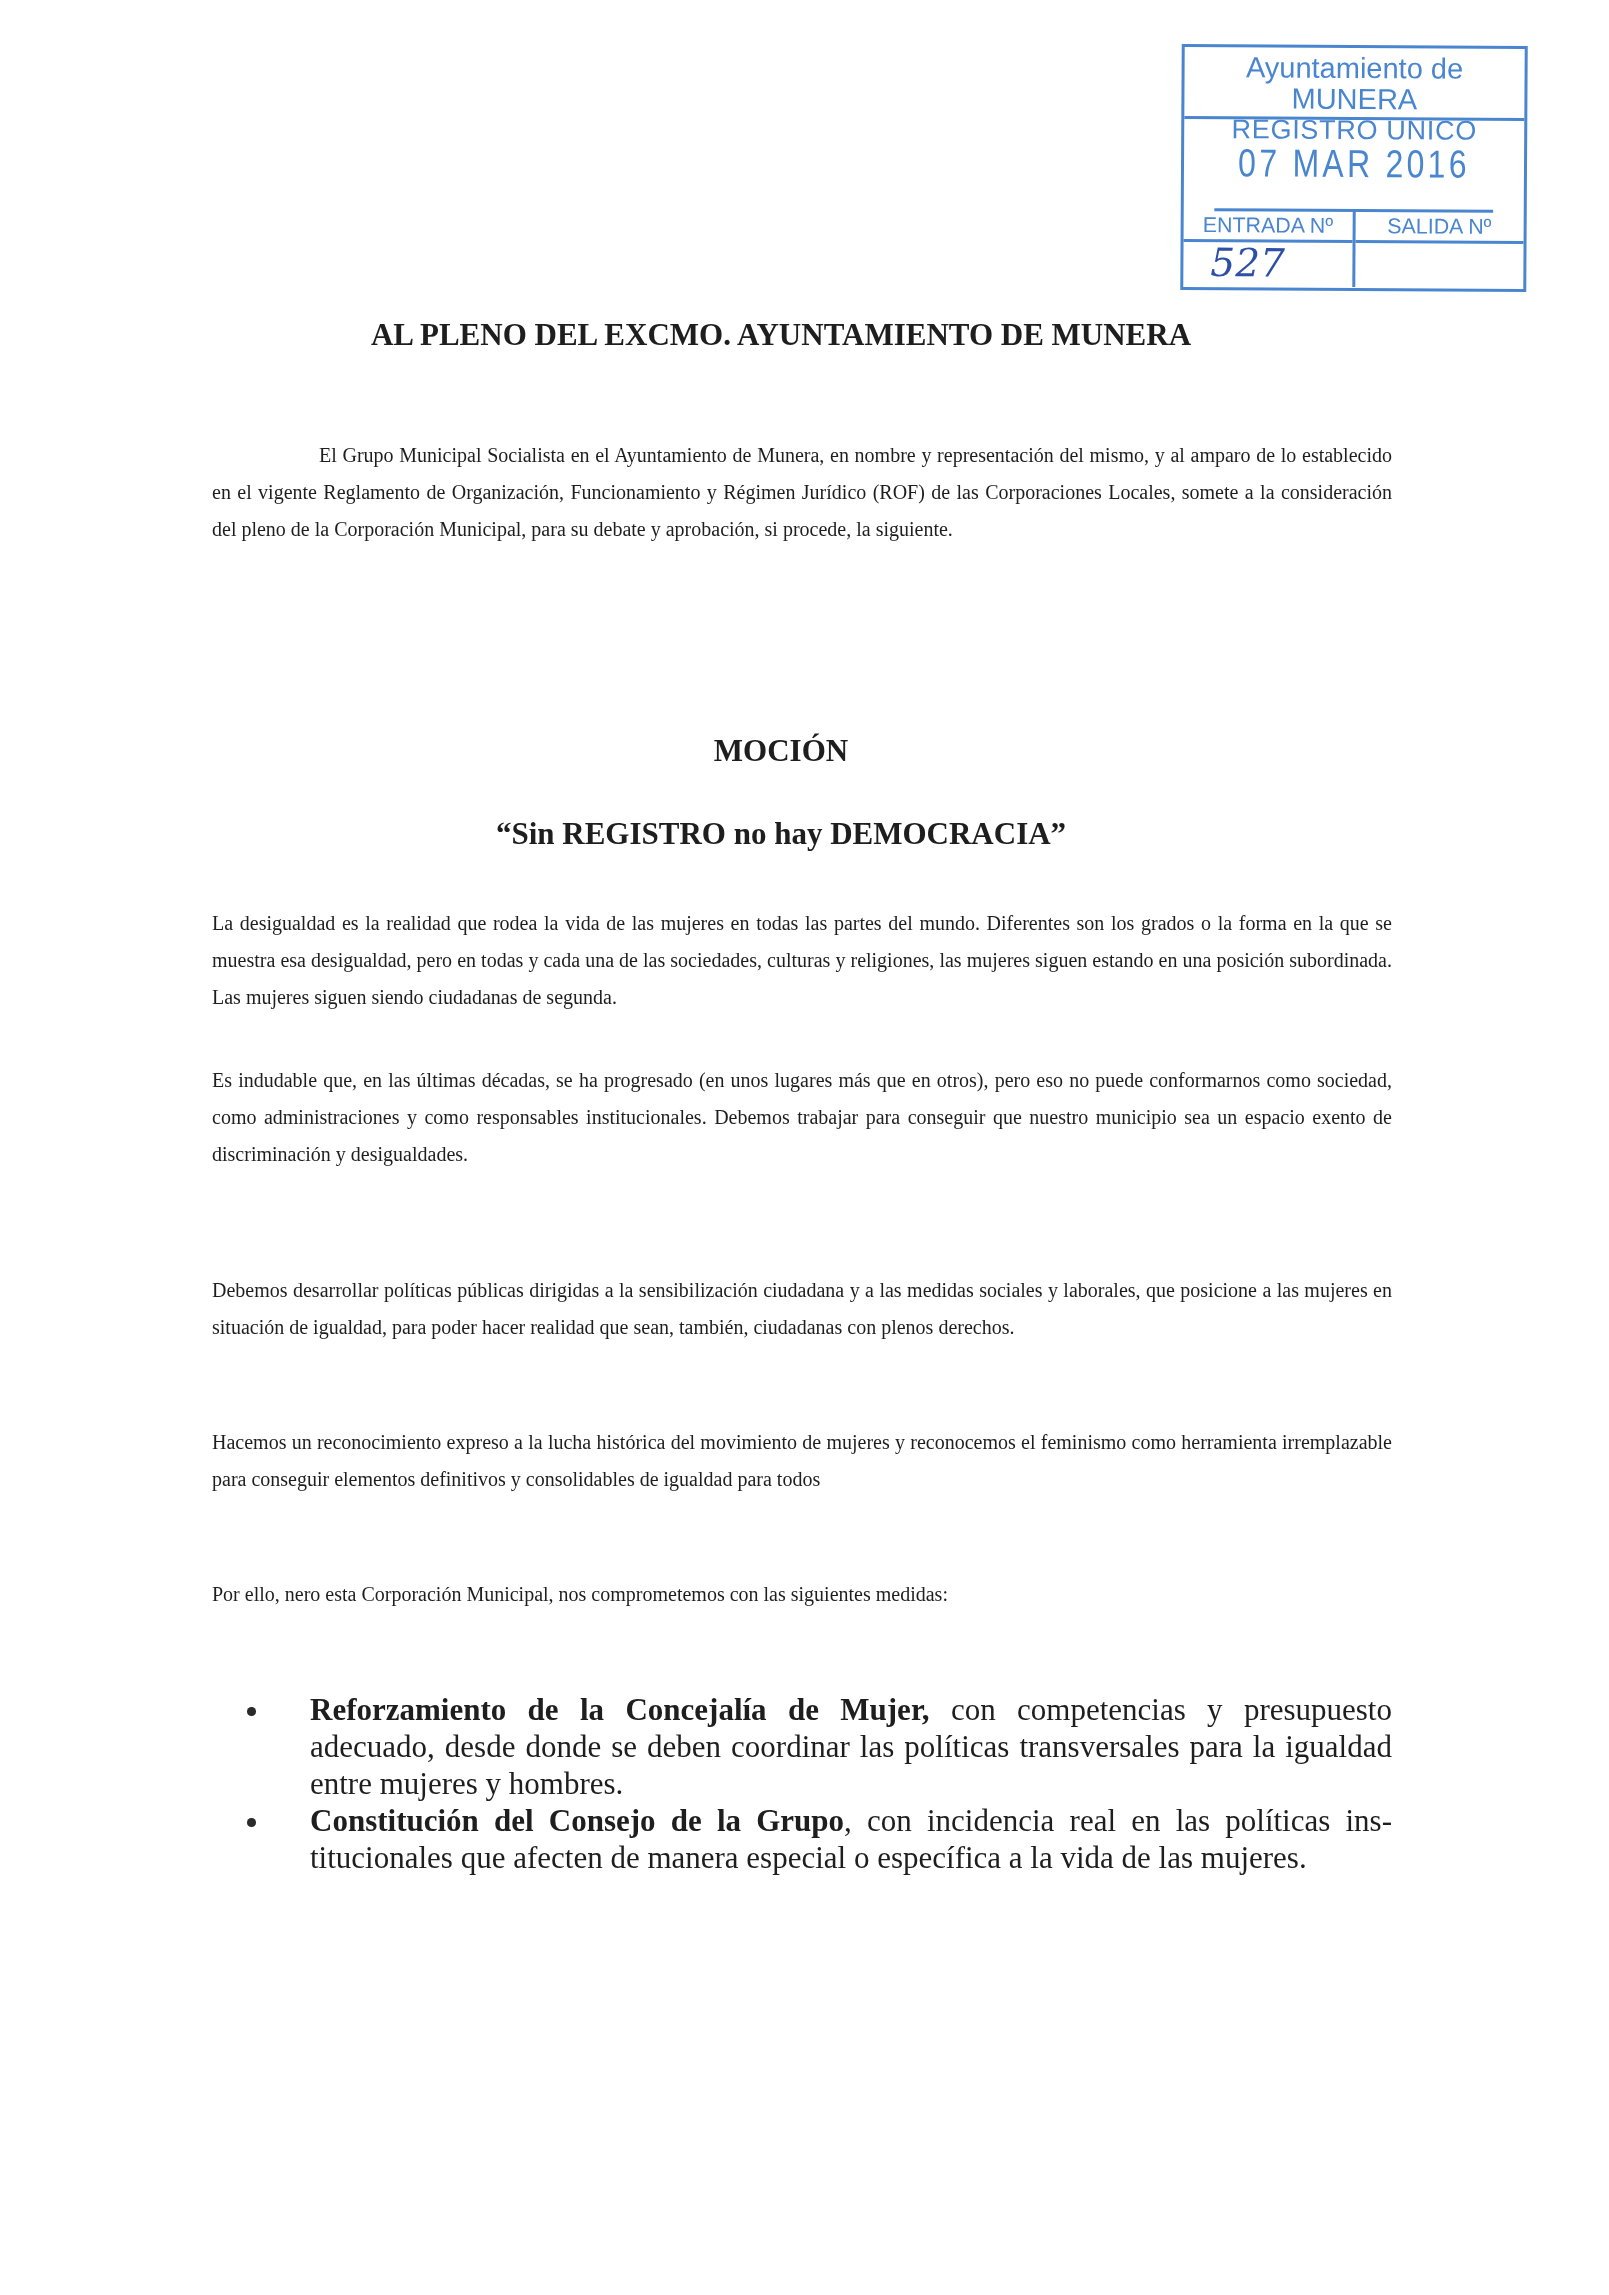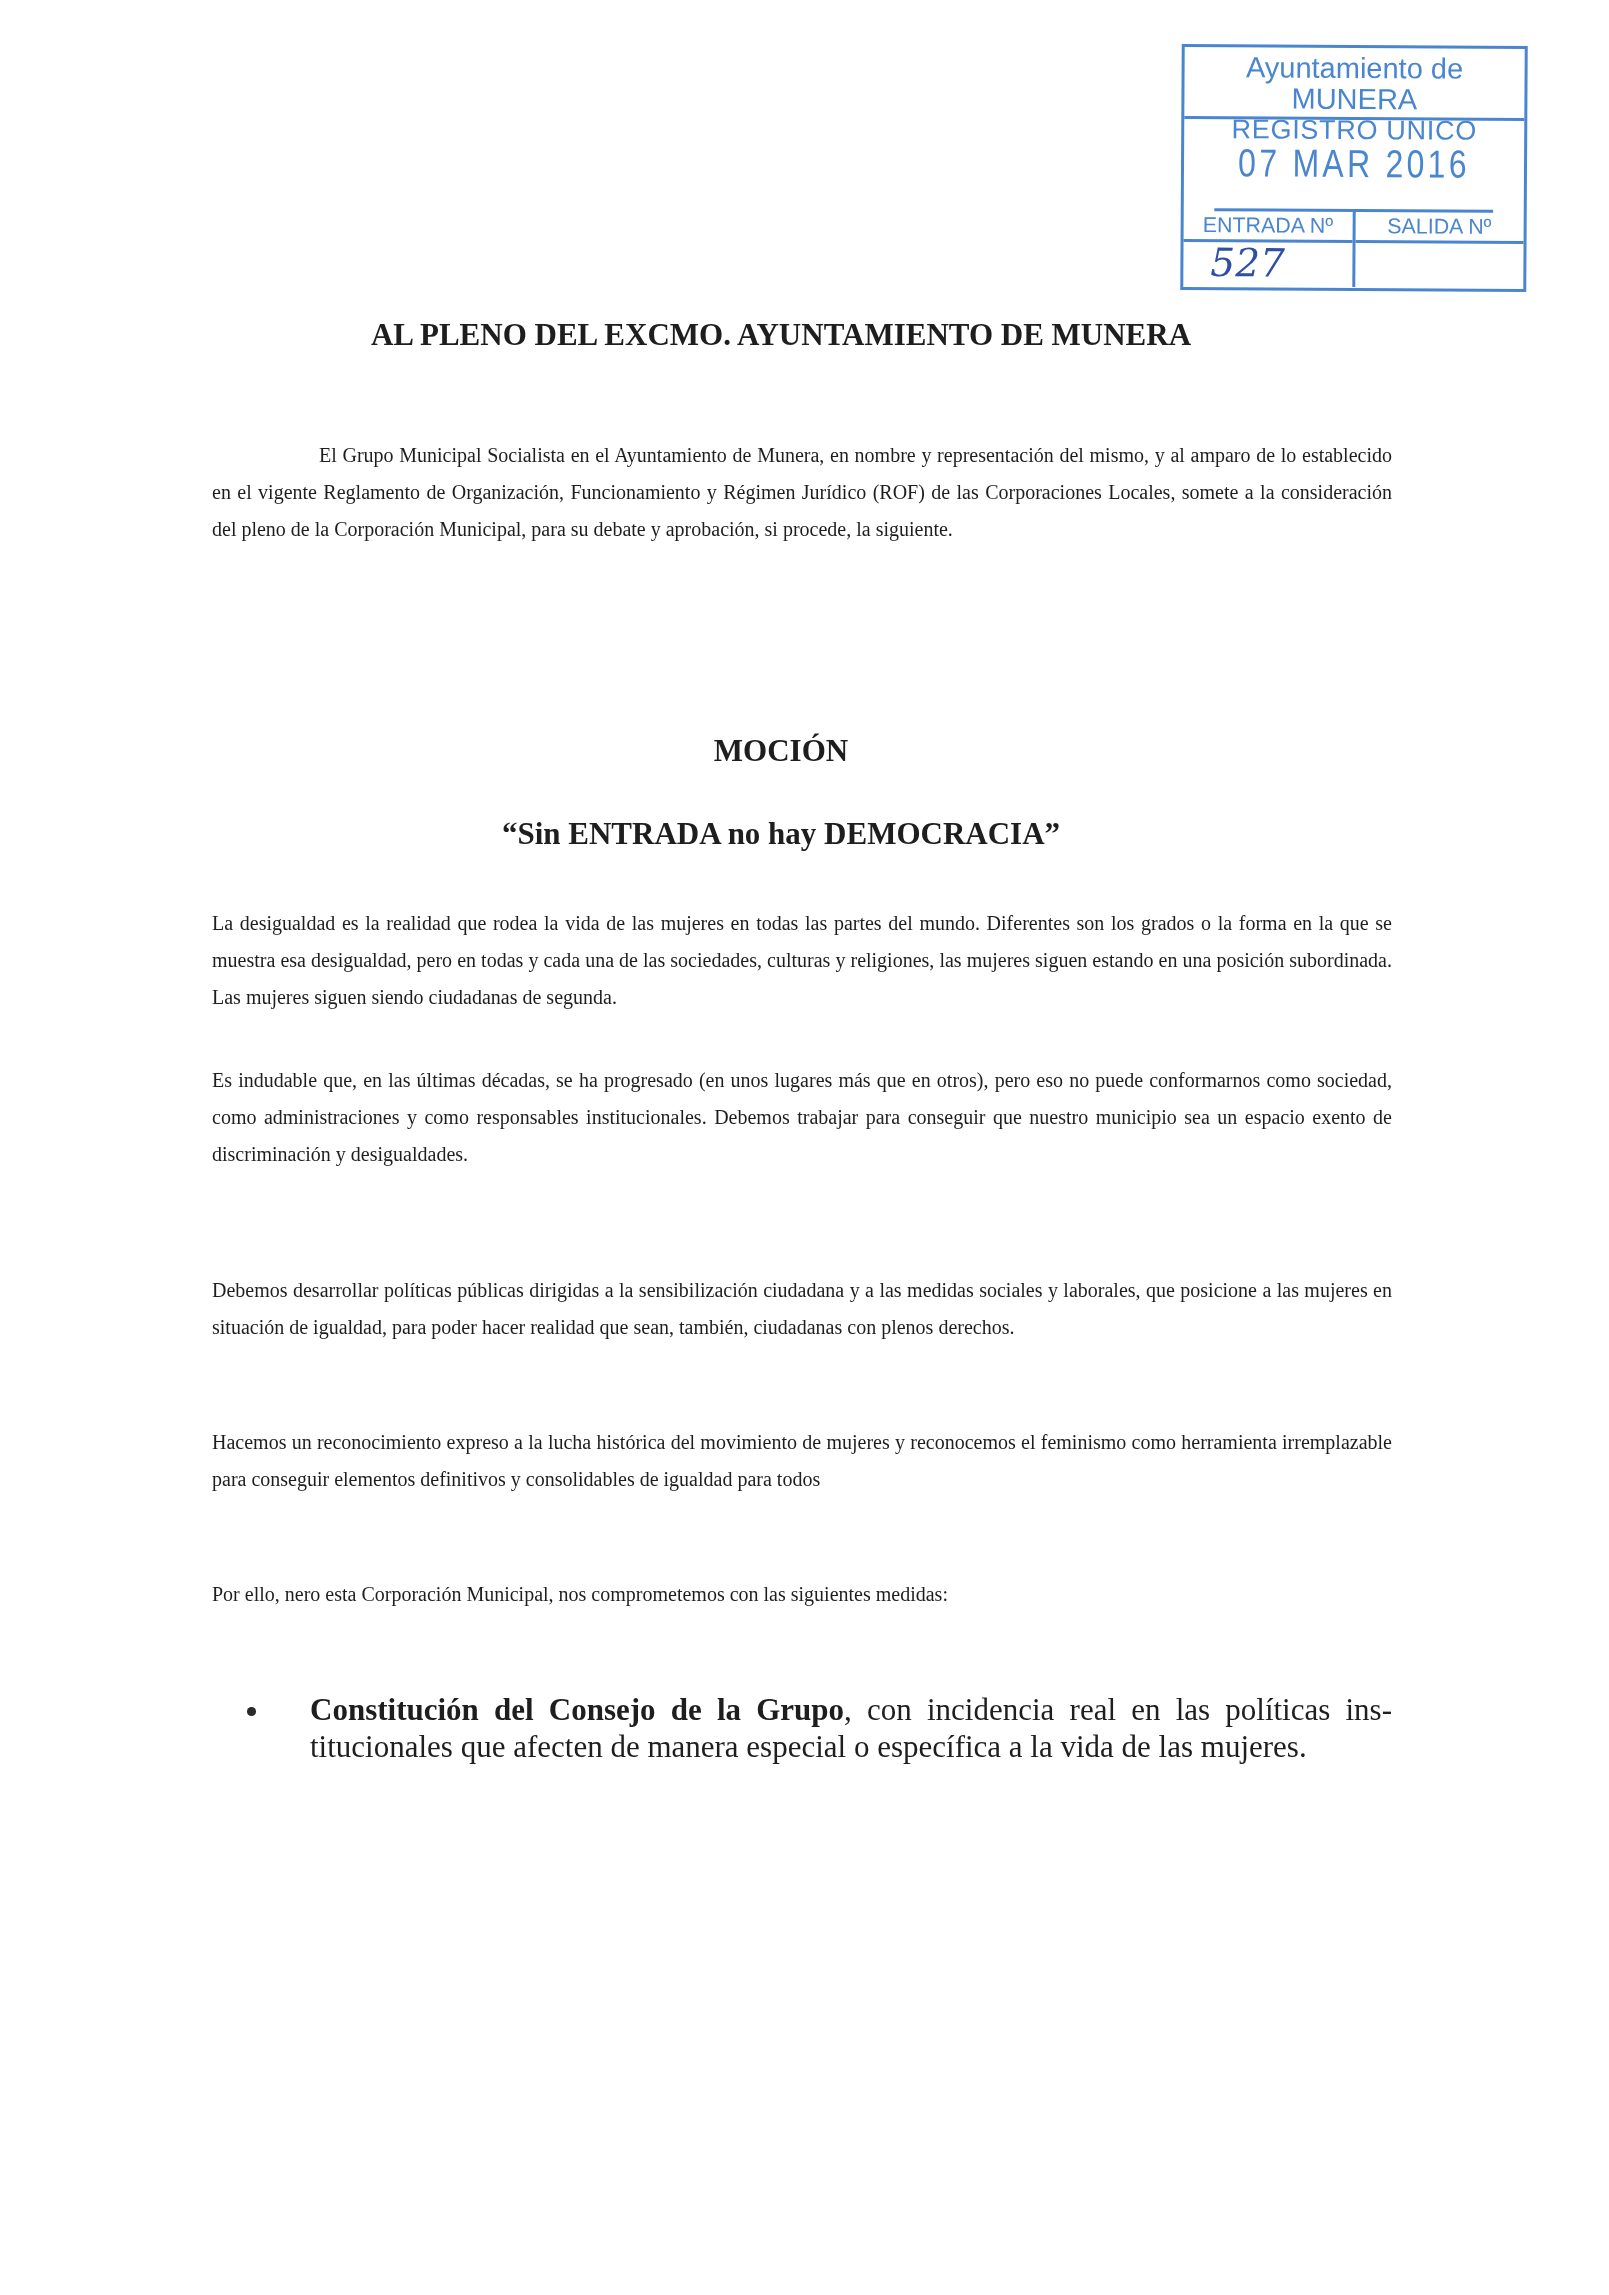--- a/index.html
+++ b/index.html
@@ -53,27 +53,31 @@
       <div class="val"></div>
     </div>
   </div>
 </div>
 
 <div class="heading" style="top:317px;">AL PLENO DEL EXCMO. AYUNTAMIENTO DE MUNERA</div>
 
 <p class="para indent" style="top:437px;">El Grupo Municipal Socialista en el Ayuntamiento de Munera, en nombre y representación del mismo, y al amparo de lo establecido en el vigente Reglamento de Organización, Funcionamiento y Régimen Jurídico (ROF) de las Corporaciones Locales, somete a la consideración del pleno de la Corporación Municipal, para su debate y aprobación, si procede, la siguiente.</p>
 
 <div class="heading" style="top:733px;">MOCIÓN</div>
-<div class="heading" style="top:816px;">“Sin ENTRADA no hay DEMOCRACIA”</div>
+<div class="heading" style="top:816px;">“Sin REGISTRO no hay DEMOCRACIA”</div>
 
 <p class="para" style="top:888px;margin-top:17px;">La desigualdad es la realidad que rodea la vida de las mujeres en todas las partes del mundo. Diferentes son los grados o la forma en la que se muestra esa desigualdad, pero en todas y cada una de las sociedades, culturas y religiones, las mujeres siguen estando en una posición subordinada. Las mujeres siguen siendo ciudadanas de segunda.</p>
 <p class="para" style="top:1062px;">Es indudable que, en las últimas décadas, se ha progresado (en unos lugares más que en otros), pero eso no puede conformarnos como sociedad, como administraciones y como responsables institucionales. Debemos trabajar para conseguir que nuestro municipio sea un espacio exento de discriminación y desigualdades.</p>
 <p class="para" style="top:1272px;">Debemos desarrollar políticas públicas dirigidas a la sensibilización ciudadana y a las medidas sociales y laborales, que posicione a las mujeres en situación de igualdad, para poder hacer realidad que sean, también, ciudadanas con plenos derechos.</p>
 <p class="para" style="top:1424px;">Hacemos un reconocimiento expreso a la lucha histórica del movimiento de mujeres y reconocemos el feminismo como herramienta irremplazable para conseguir elementos definitivos y consolidables de igualdad para todos</p>
 <p class="para" style="top:1576px;">Por ello, nero esta Corporación Municipal, nos comprometemos con las siguientes medidas:</p>
 
 <ul class="bullets" style="top:1691px;">
   <li>
     <span class="dot"></span>
+    <b>Reforzamiento de la Concejalía de Mujer,</b><span> con competencias y presupuesto adecuado, desde donde se deben coordinar las políticas transversales para la igualdad entre mujeres y hombres.</span>
+  </li>
+  <li>
+    <span class="dot"></span>
     <b>Constitución del Consejo de la Grupo</b><span>, con incidencia real en las políticas ins­titucionales que afecten de manera especial o específica a la vida de las mujeres.</span>
   </li>
 </ul>
 
 
 </body></html>

